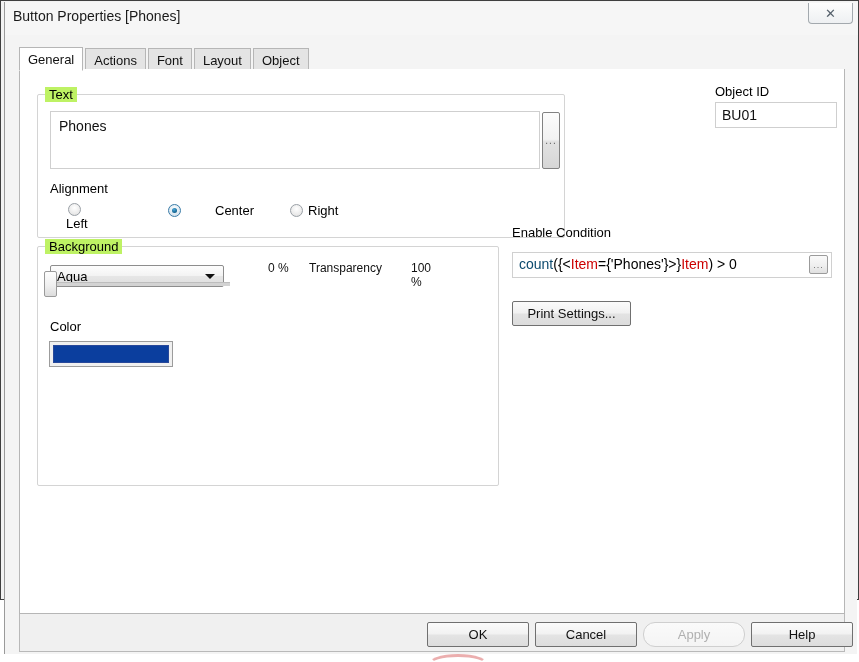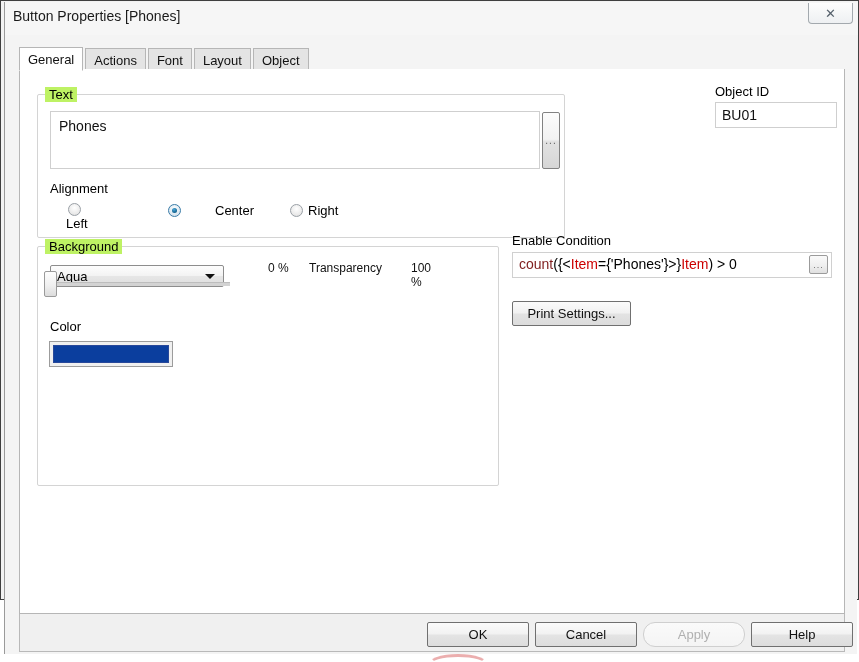--- a/index.html
+++ b/index.html
@@ -305,21 +305,21 @@
     border: 1px solid #cfcfcf;
     background: #ffffff;
     font-size: 14px;
     color: #111;
     padding: 3px 6px;
     font-family: "Liberation Sans", sans-serif;
     outline: none;
   }
 
   
-  .cond-label { position: absolute; left: 492px; top: 164px; font-size: 13px; }
+  .cond-label { position: absolute; left: 492px; top: 156px; font-size: 13px; }
   .cond-field {
     position: absolute;
     left: 492px; top: 183px;
     width: 320px;
     height: 26px;
     box-sizing: border-box;
     border: 1px solid #d0d0d0;
     background: #ffffff;
     padding: 3px 28px 3px 6px;
     font-size: 14px;
@@ -490,21 +490,21 @@
         <div class="color-swatch-outer">
           <div class="color-swatch-inner" id="color-swatch-inner" style="background: rgb(11, 62, 158);"></div>
         </div>
       </div>
 
       <div class="objid-label">Object ID</div>
       <input class="objid-input" type="text" value="BU01" style="">
 
       <div class="cond-label">Enable Condition</div>
       <div class="cond-field">
-        <span class="tok-fn" style="color: #7f1d1d;">count</span><span class="tok-plain">({&lt;</span><span class="tok-field" style="color: rgb(204, 0, 0);">Item</span><span class="tok-plain">={'Phones'}&gt;}</span><span class="tok-field" style="color: rgb(204, 0, 0);">Item</span><span class="tok-plain">) &gt; 0</span>
+        <span class="tok-fn" style="color: #0c4a6e;">count</span><span class="tok-plain">({&lt;</span><span class="tok-field" style="color: rgb(204, 0, 0);">Item</span><span class="tok-plain">={'Phones'}&gt;}</span><span class="tok-field" style="color: rgb(204, 0, 0);">Item</span><span class="tok-plain">) &gt; 0</span>
       </div>
       <div class="cond-ellipsis">...</div>
 
       <button class="print-settings-btn">Print Settings...</button>
     </div>
 
     <div class="footer">
       <button class="footer-btn" id="btn-cancel">Cancel</button>
       <button class="footer-btn" id="btn-ok">OK</button>
       <button class="footer-btn disabled" id="btn-apply" disabled="">Apply</button>

